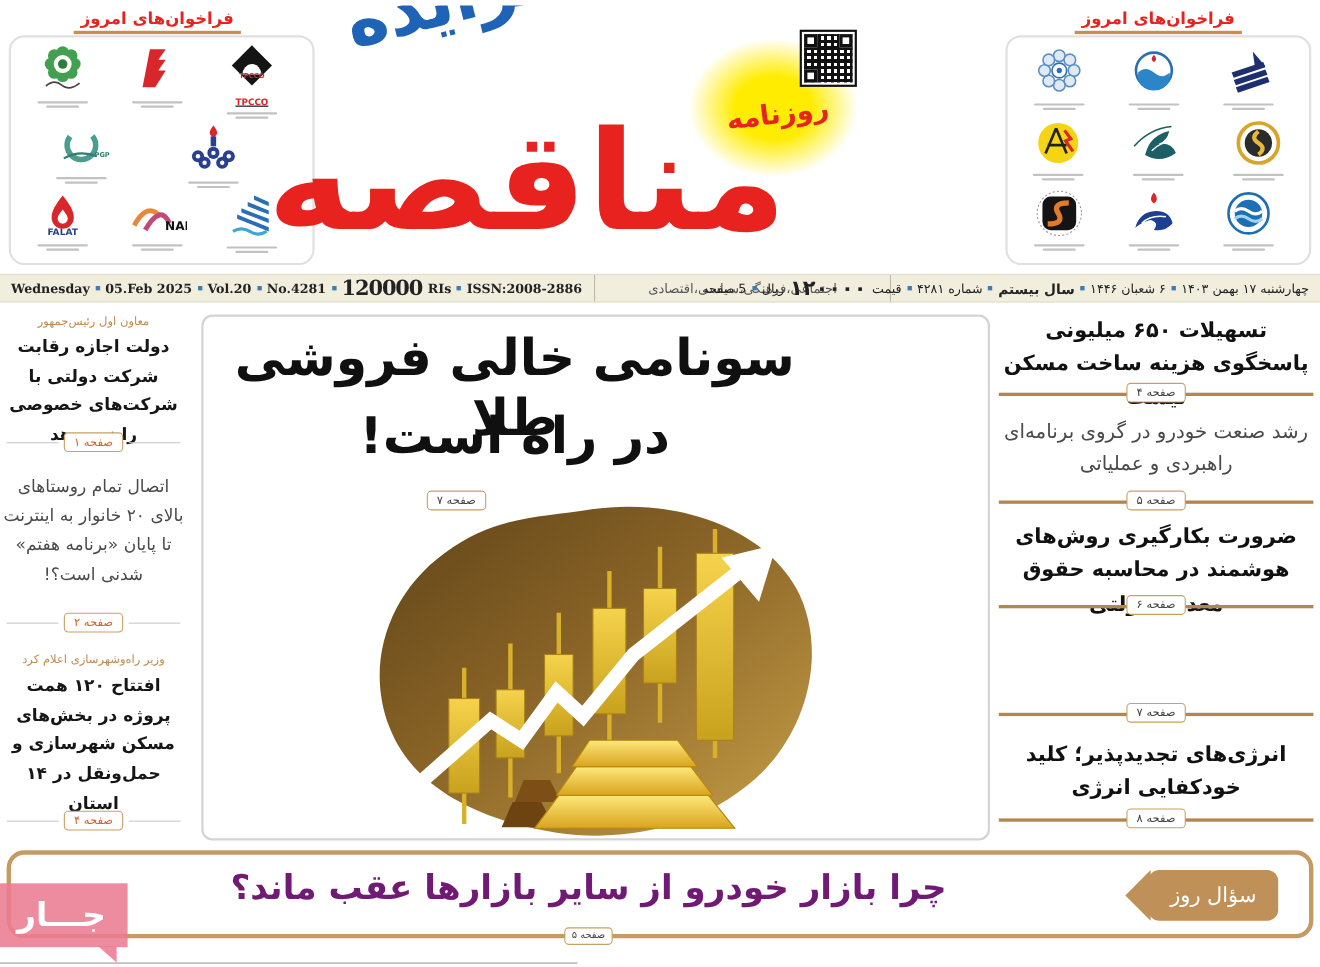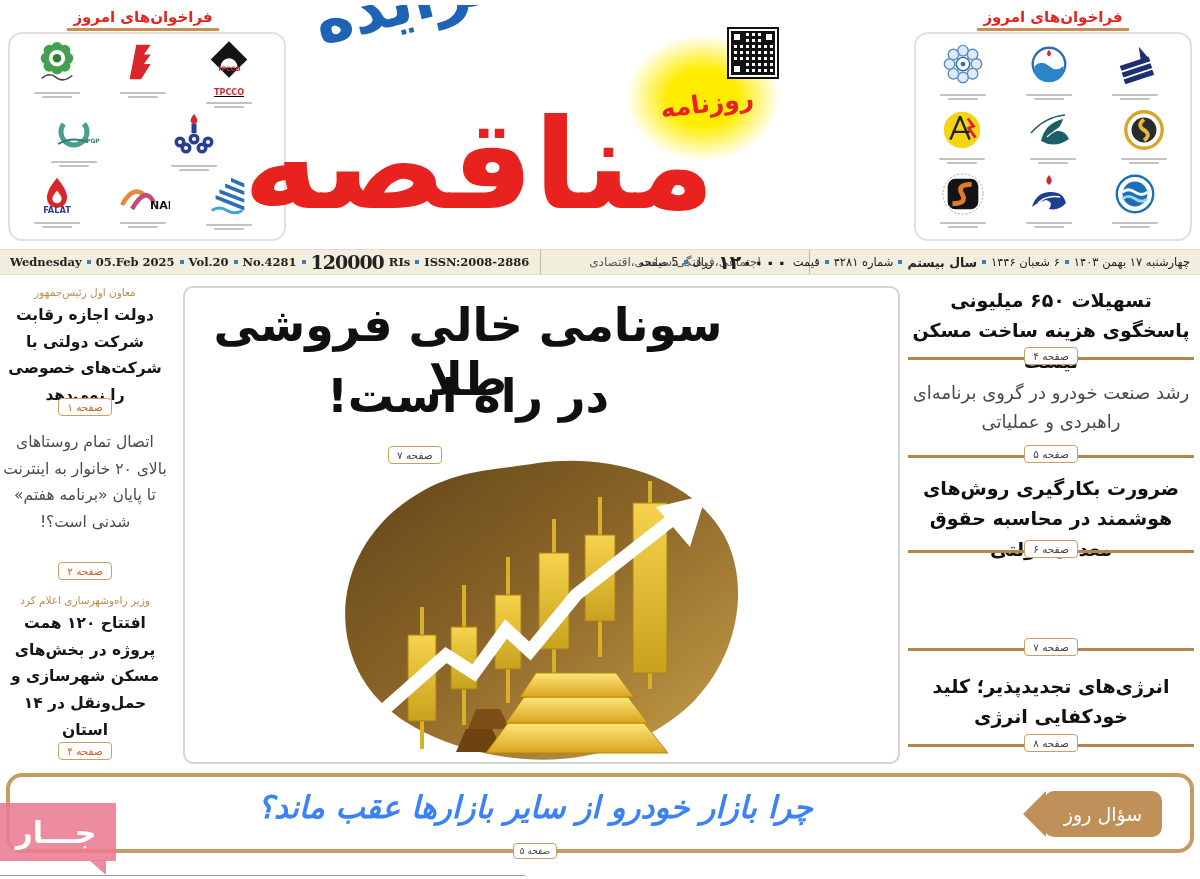--- a/index.html
+++ b/index.html
@@ -46,21 +46,21 @@
            font-size:11.5px; color:#222; direction:rtl; }
   .dl-fa .b { font-weight:bold; font-size:12.5px; }
   .dl-fa .big { font-weight:bold; font-size:19px; letter-spacing:-1px; }
   .sq { display:inline-block; width:4px; height:4px; background:#3f7cb5; }
 
   
   .lkicker { position:absolute; left:0; width:170px; text-align:center; font-size:10.5px; color:#bf8a4e; direction:rtl; }
   .ltitle  { position:absolute; left:0; width:170px; text-align:center; font-size:15.5px; font-weight:bold;
              color:#161616; line-height:1.72; direction:rtl; padding:0 3px; }
   .ltitle.light { font-weight:normal; color:#4a4a4a; }
-  .lrule { position:absolute; left:6px; width:158px; display:flex; align-items:center; gap:5px;flex-direction:column; }
+  .lrule { position:absolute; left:6px; width:158px; display:flex; align-items:center; gap:5px; }
   .lrule i { flex:1; height:1px; background:#c9c9c9; }
 
   .pbadge { display:inline-block; background:#fff; border:1px solid #c9a063; border-radius:4px;
             font-size:10.5px; line-height:16px; padding:0 8px; color:#444; direction:rtl; white-space:nowrap; }
   .pbadge.orange { color:#d2622a; }
 
   .rtitle { position:absolute; left:905px; width:292px; text-align:center; font-size:19px; font-weight:bold;
             color:#111; line-height:1.6; direction:rtl; }
   .rtitle.light { font-weight:normal; color:#4a4a4a; font-size:18px; }
   .rrule { position:absolute; left:908px; width:286px; height:17px; border-bottom:3px solid #b5854e; text-align:center; }
@@ -71,21 +71,21 @@
                 border:2px solid #d4d4d4; border-radius:10px; background:#fff; }
   .lead-line { position:absolute; left:183px; width:570px; text-align:center; font-weight:bold; color:#101010;
                font-size:46px; direction:rtl; }
   .lead-badge { position:absolute; left:388px; top:441px; }
   .lead-art { position:absolute; left:338px; top:452px; }
 
   
   .banner { position:absolute; left:6px; top:768px; width:1188px; height:80px;
             border:4px solid #c59a63; border-radius:16px; background:#fff; }
   .banner-title { position:absolute; left:140px; right:270px; top:12px; text-align:center;
-                  font-size:31px; font-weight:bold; color:#3b82f6; direction:rtl;font-style:italic; }
+                  font-size:31px; font-weight:bold; color:#701a75; direction:rtl; }
   .banner-page { position:absolute; left:0; right:130px; bottom:-10px; text-align:center; }
   .banner-page .pbadge { font-size:9px; line-height:14px; padding:0 6px; }
   .qbadge { position:absolute; right:28px; top:14px; width:118px; height:46px; background:#bf9158; border-radius:10px;
             color:#fff; display:flex; align-items:center; justify-content:center; font-size:19px; direction:rtl; }
   .qbadge::before { content:""; position:absolute; left:-21px; top:0;
                     border-right:23px solid #bf9158; border-top:23px solid transparent; border-bottom:23px solid transparent; }
   .jaaar { position:absolute; left:-4px; top:798px; width:120px; height:58px; background:rgba(236,124,146,.88);
            display:flex; align-items:center; justify-content:center; color:#fff; font-weight:bold; font-size:30px; direction:rtl; }
   .jaaar::after { content:""; position:absolute; right:10px; bottom:-14px;
                   border-top:15px solid rgba(236,124,146,.88); border-left:17px solid transparent; }

